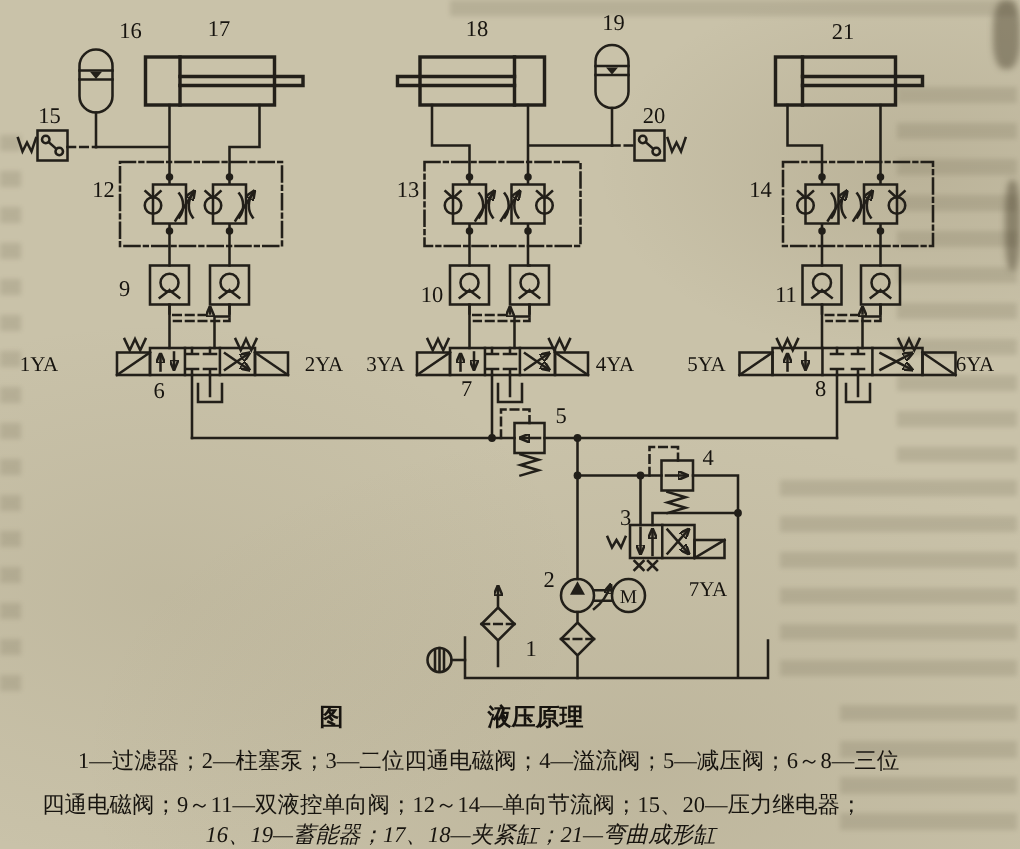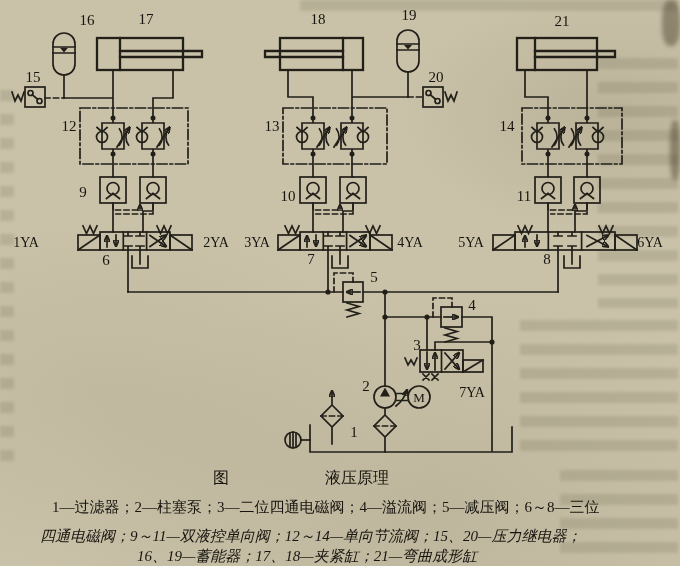--- a/index.html
+++ b/index.html
@@ -17,21 +17,21 @@
   svg.dg{position:absolute;left:0;top:0;}
   .dg path,.dg line,.dg rect,.dg circle,.dg polyline{stroke:#221f19;stroke-width:1.7;fill:none;stroke-linecap:square;}
   .dg .thick{stroke-width:2.3;}
   .dg .dot{fill:#221f19;stroke:none;}
   .dg .dsh{stroke-dasharray:5 3.5;}
   .dg .dd{stroke-dasharray:10 3 2.5 3;}
   .dg text{stroke:none;fill:#17140f;font-size:15px;font-family:"Liberation Serif",serif;}
   .dg text.ya{font-size:14px;}
   .dg text.mot{font-size:13px;}
   .cap{position:absolute;color:#17140f;white-space:nowrap;font-size:15px;}
-  .cap-title{position:absolute;left:213px;top:468px;font-size:16px;font-weight:400;color:#17140f;white-space:nowrap;}
+  .cap-title{position:absolute;left:213px;top:468px;font-size:16px;font-weight:700;color:#17140f;white-space:nowrap;}
   .cap-title .gap{margin-left:96px;}
 </style>
 </head>
 <body>
 
 <div id="page">
 
   <div class="ghost" style="left:300px;top:0;width:378px;height:24px;"></div>
   <div class="ghost" style="left:598px;top:58px;width:80px;height:250px;"></div>
   <div class="ghost" style="left:520px;top:320px;width:158px;height:140px;"></div>
@@ -344,16 +344,16 @@
 
     <g>
       <path d="M310,425 V452 H512 V427" stroke-width="2"></path>
     </g>
   </svg>
 
   <div class="cap-title">
     <span>图</span><span class="gap">液压原理</span>
   </div>
   <div class="cap" style="left:52px;top:498px;">1—过滤器；2—柱塞泵；3—二位四通电磁阀；4—溢流阀；5—减压阀；6～8—三位</div>
-  <div class="cap" style="left:40px;top:527px;font-style:italic;">四通电磁阀；9～11—双液控单向阀；12～14—单向节流阀；15、20—压力继电器；</div>
+  <div class="cap" style="left:28px;top:527px;">四通电磁阀；9～11—双液控单向阀；12～14—单向节流阀；15、20—压力继电器；</div>
   <div class="cap" style="left:137px;top:547px;font-style:italic;">16、19—蓄能器；17、18—夹紧缸；21—弯曲成形缸</div>
 
 </div>
 
 </body></html>

